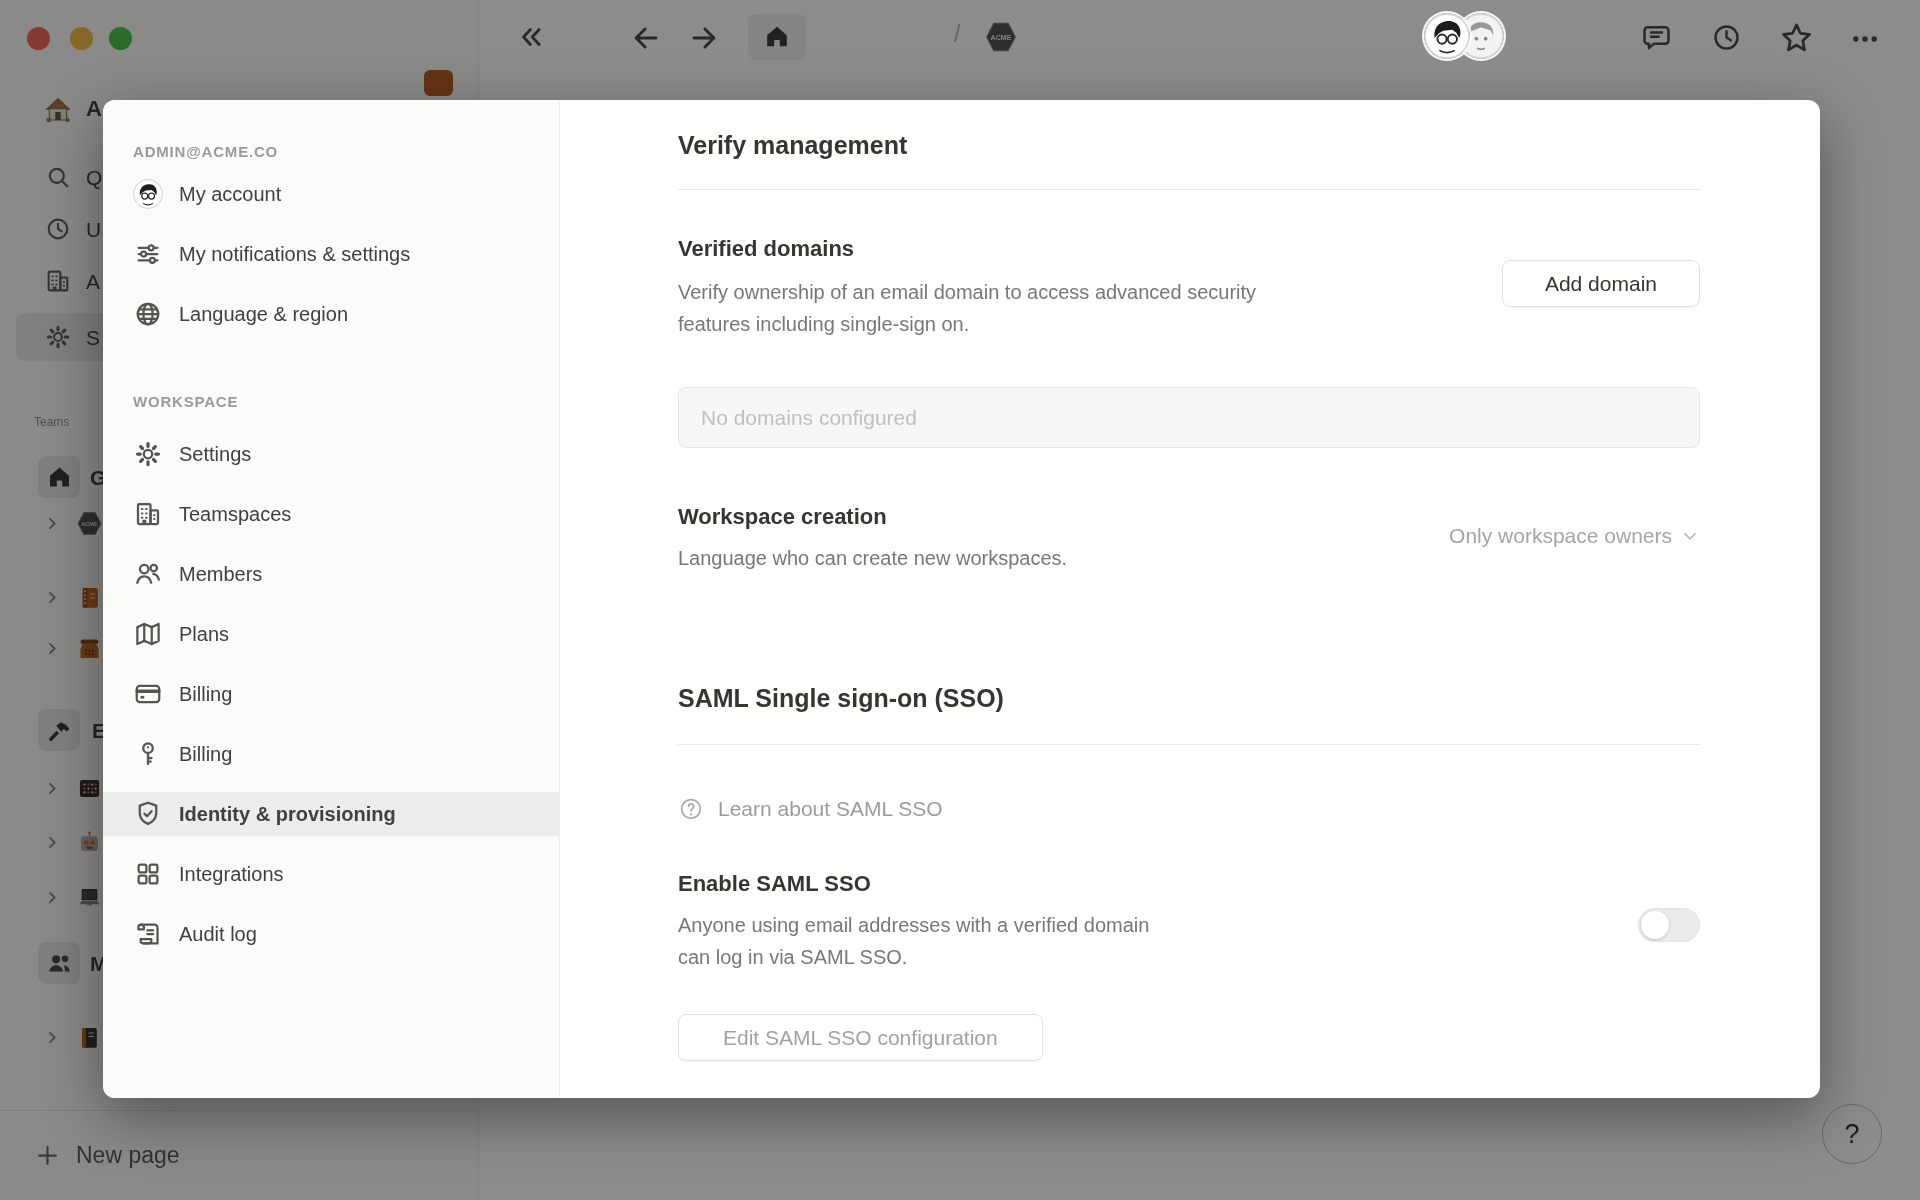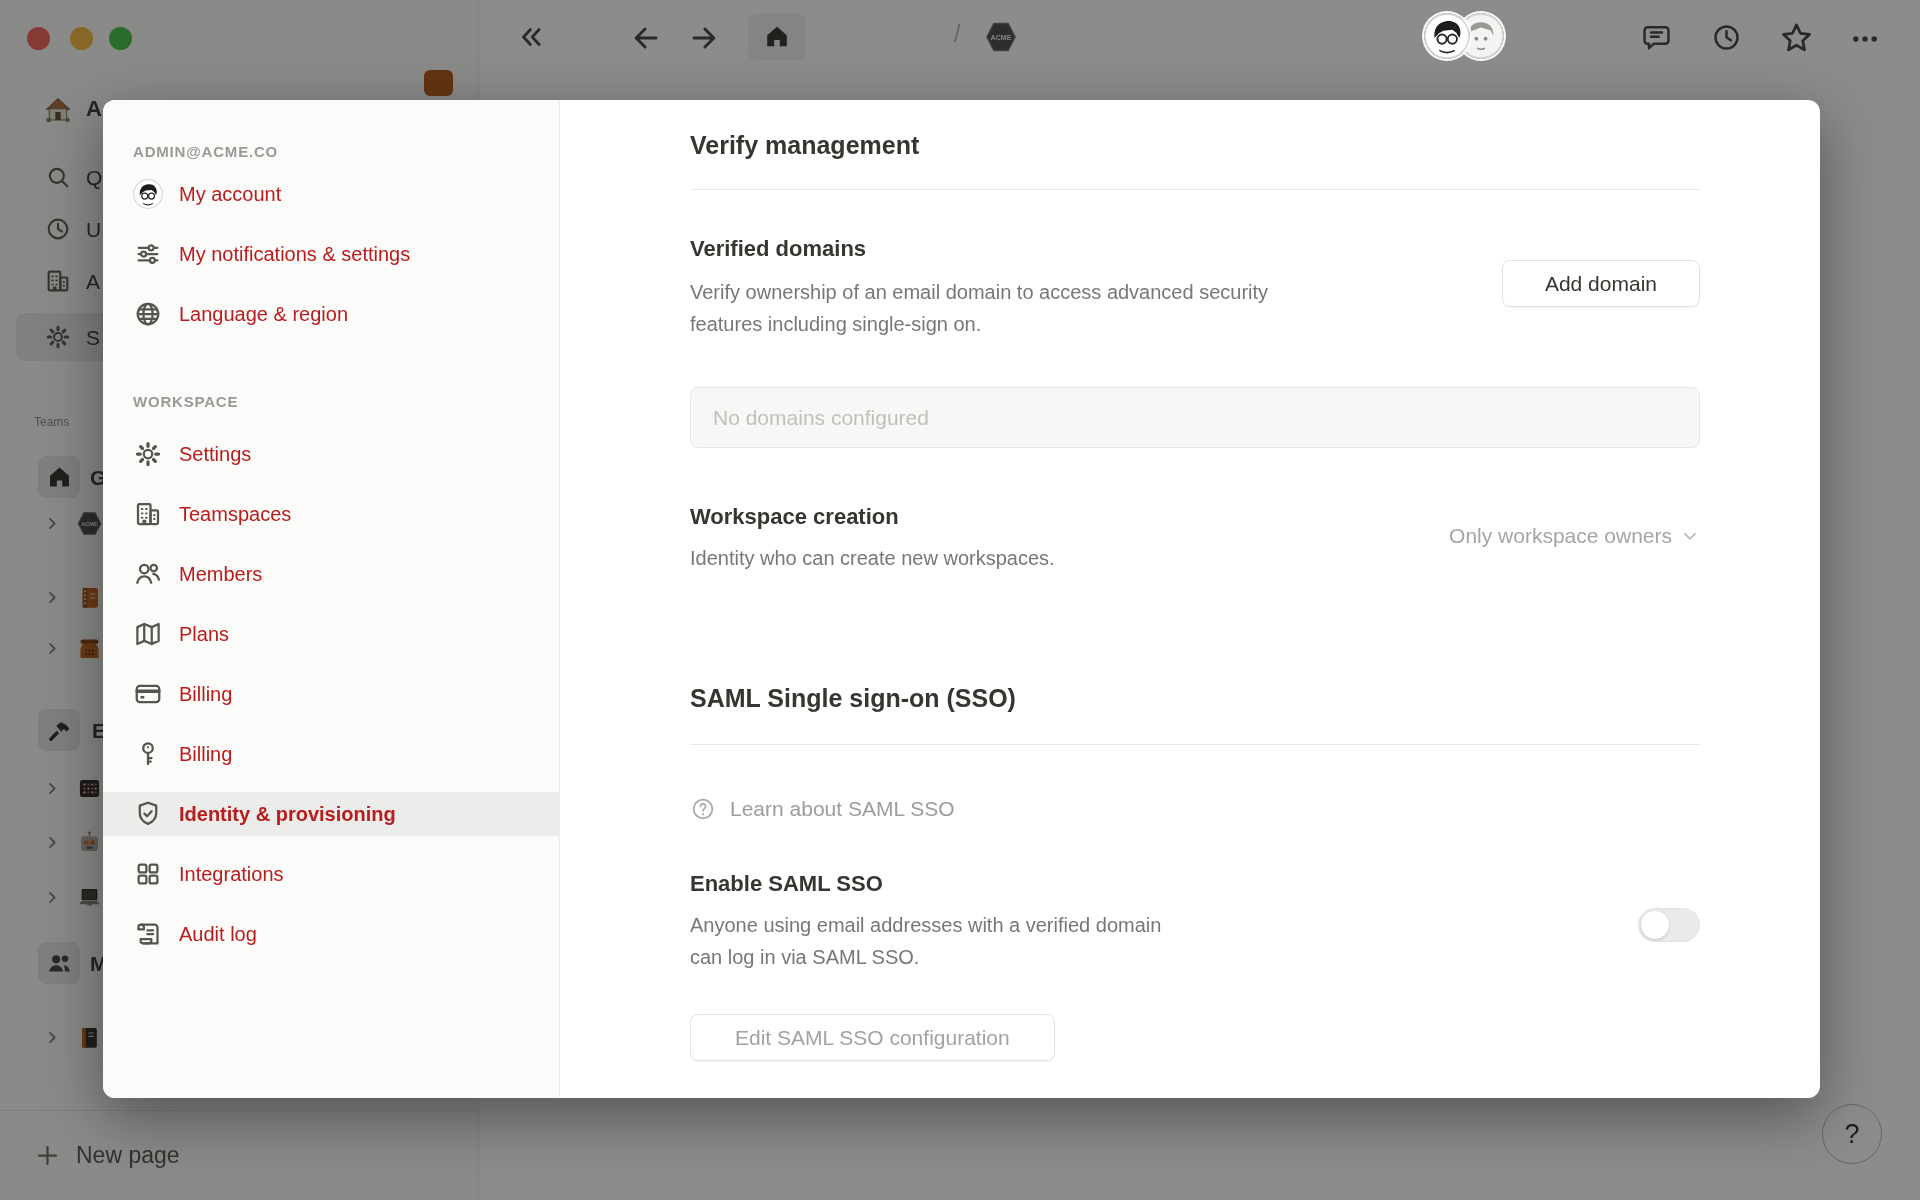--- a/index.html
+++ b/index.html
@@ -23,30 +23,30 @@
   .bgrow-letter{font-size:21px;color:#3f3e39;white-space:nowrap;}
   .chip{width:42px;height:42px;border-radius:8px;background:rgba(0,0,0,0.08);
         display:flex;align-items:center;justify-content:center;}
   .scrim{left:0;top:0;width:1920px;height:1200px;background:rgba(10,10,10,0.47);}
   .help-circle{left:1822px;top:1104px;width:58px;height:58px;border-radius:50%;
                border:1.5px solid rgba(0,0,0,0.28);display:flex;align-items:center;justify-content:center;
                font-size:27px;font-weight:500;color:#2f2e2b;}
 
   
   .modal{left:103px;top:100px;width:1717px;height:998px;background:#ffffff;border-radius:12px;
-         box-shadow:0 18px 60px rgba(0,0,0,0.40);display:flex;overflow:hidden;gap:12px;}
+         box-shadow:0 18px 60px rgba(0,0,0,0.40);display:flex;overflow:hidden;}
   .modal-sidebar{width:457px;flex:0 0 457px;background:#fbfbfa;border-right:1px solid #eeedeb;box-sizing:border-box;}
   .ms-label{margin:34px 0 0 30px;height:36px;line-height:36px;font-size:15px;font-weight:600;
             letter-spacing:0.8px;color:#9b9a97;}
   .ms-label.second{margin-top:48px;}
   .ms-item{height:44px;margin-top:16px;display:flex;align-items:center;padding-left:30px;cursor:pointer;}
   .ms-item.first{margin-top:2px;}
   .ms-item.first-ws{margin-top:12px;}
   .ms-item .ic{width:30px;height:30px;flex:0 0 30px;color:#55544e;display:flex;align-items:center;justify-content:center;}
-  .ms-item .lbl{margin-left:16px;font-size:20px;color:#b91c1c;white-space:nowrap;}
+  .ms-item .lbl{margin-left:16px;font-size:20px;color:#404040;white-space:nowrap;}
   .ms-item.selected{background:#ececea;text-align:right;}
   .ms-item.selected .lbl{font-weight:700;}
 
   .modal-content{flex:1;padding:0 120px 0 118px;box-sizing:border-box;color:#37352f;}
   .c-title{margin-top:28px;font-size:25px;font-weight:700;line-height:34px;}
   .divider{height:1px;background:#e9e8e6;}
   .div1{margin-top:27px;}
   .sec-h{font-size:22px;font-weight:700;line-height:30px;}
   .body-gray{font-size:20px;line-height:32px;color:#787774;}
   .vrow{margin-top:44px;display:flex;justify-content:space-between;align-items:flex-start;}
@@ -510,21 +510,21 @@
           </div>
         </div>
         <div class="btn btn-add">Add domain</div>
       </div>
 
       <div class="empty-box">No domains configured</div>
 
       <div class="wcrow">
         <div>
           <div class="sec-h">Workspace creation</div>
-          <div class="body-gray" style="margin-top:10px;">Identity who can create new workspaces.</div>
+          <div class="body-gray" style="margin-top:10px;">Language who can create new workspaces.</div>
         </div>
         <div class="dropdown">
           <span>Only workspace owners</span>
           <span class="ic chev">
               <svg viewBox="0 0 24 24" fill="none" stroke="currentColor" stroke-width="2" stroke-linecap="round" stroke-linejoin="round">
                 <path d="M6 9.5l6 6 6-6"></path>
               </svg>
             </span>
         </div>
       </div>

